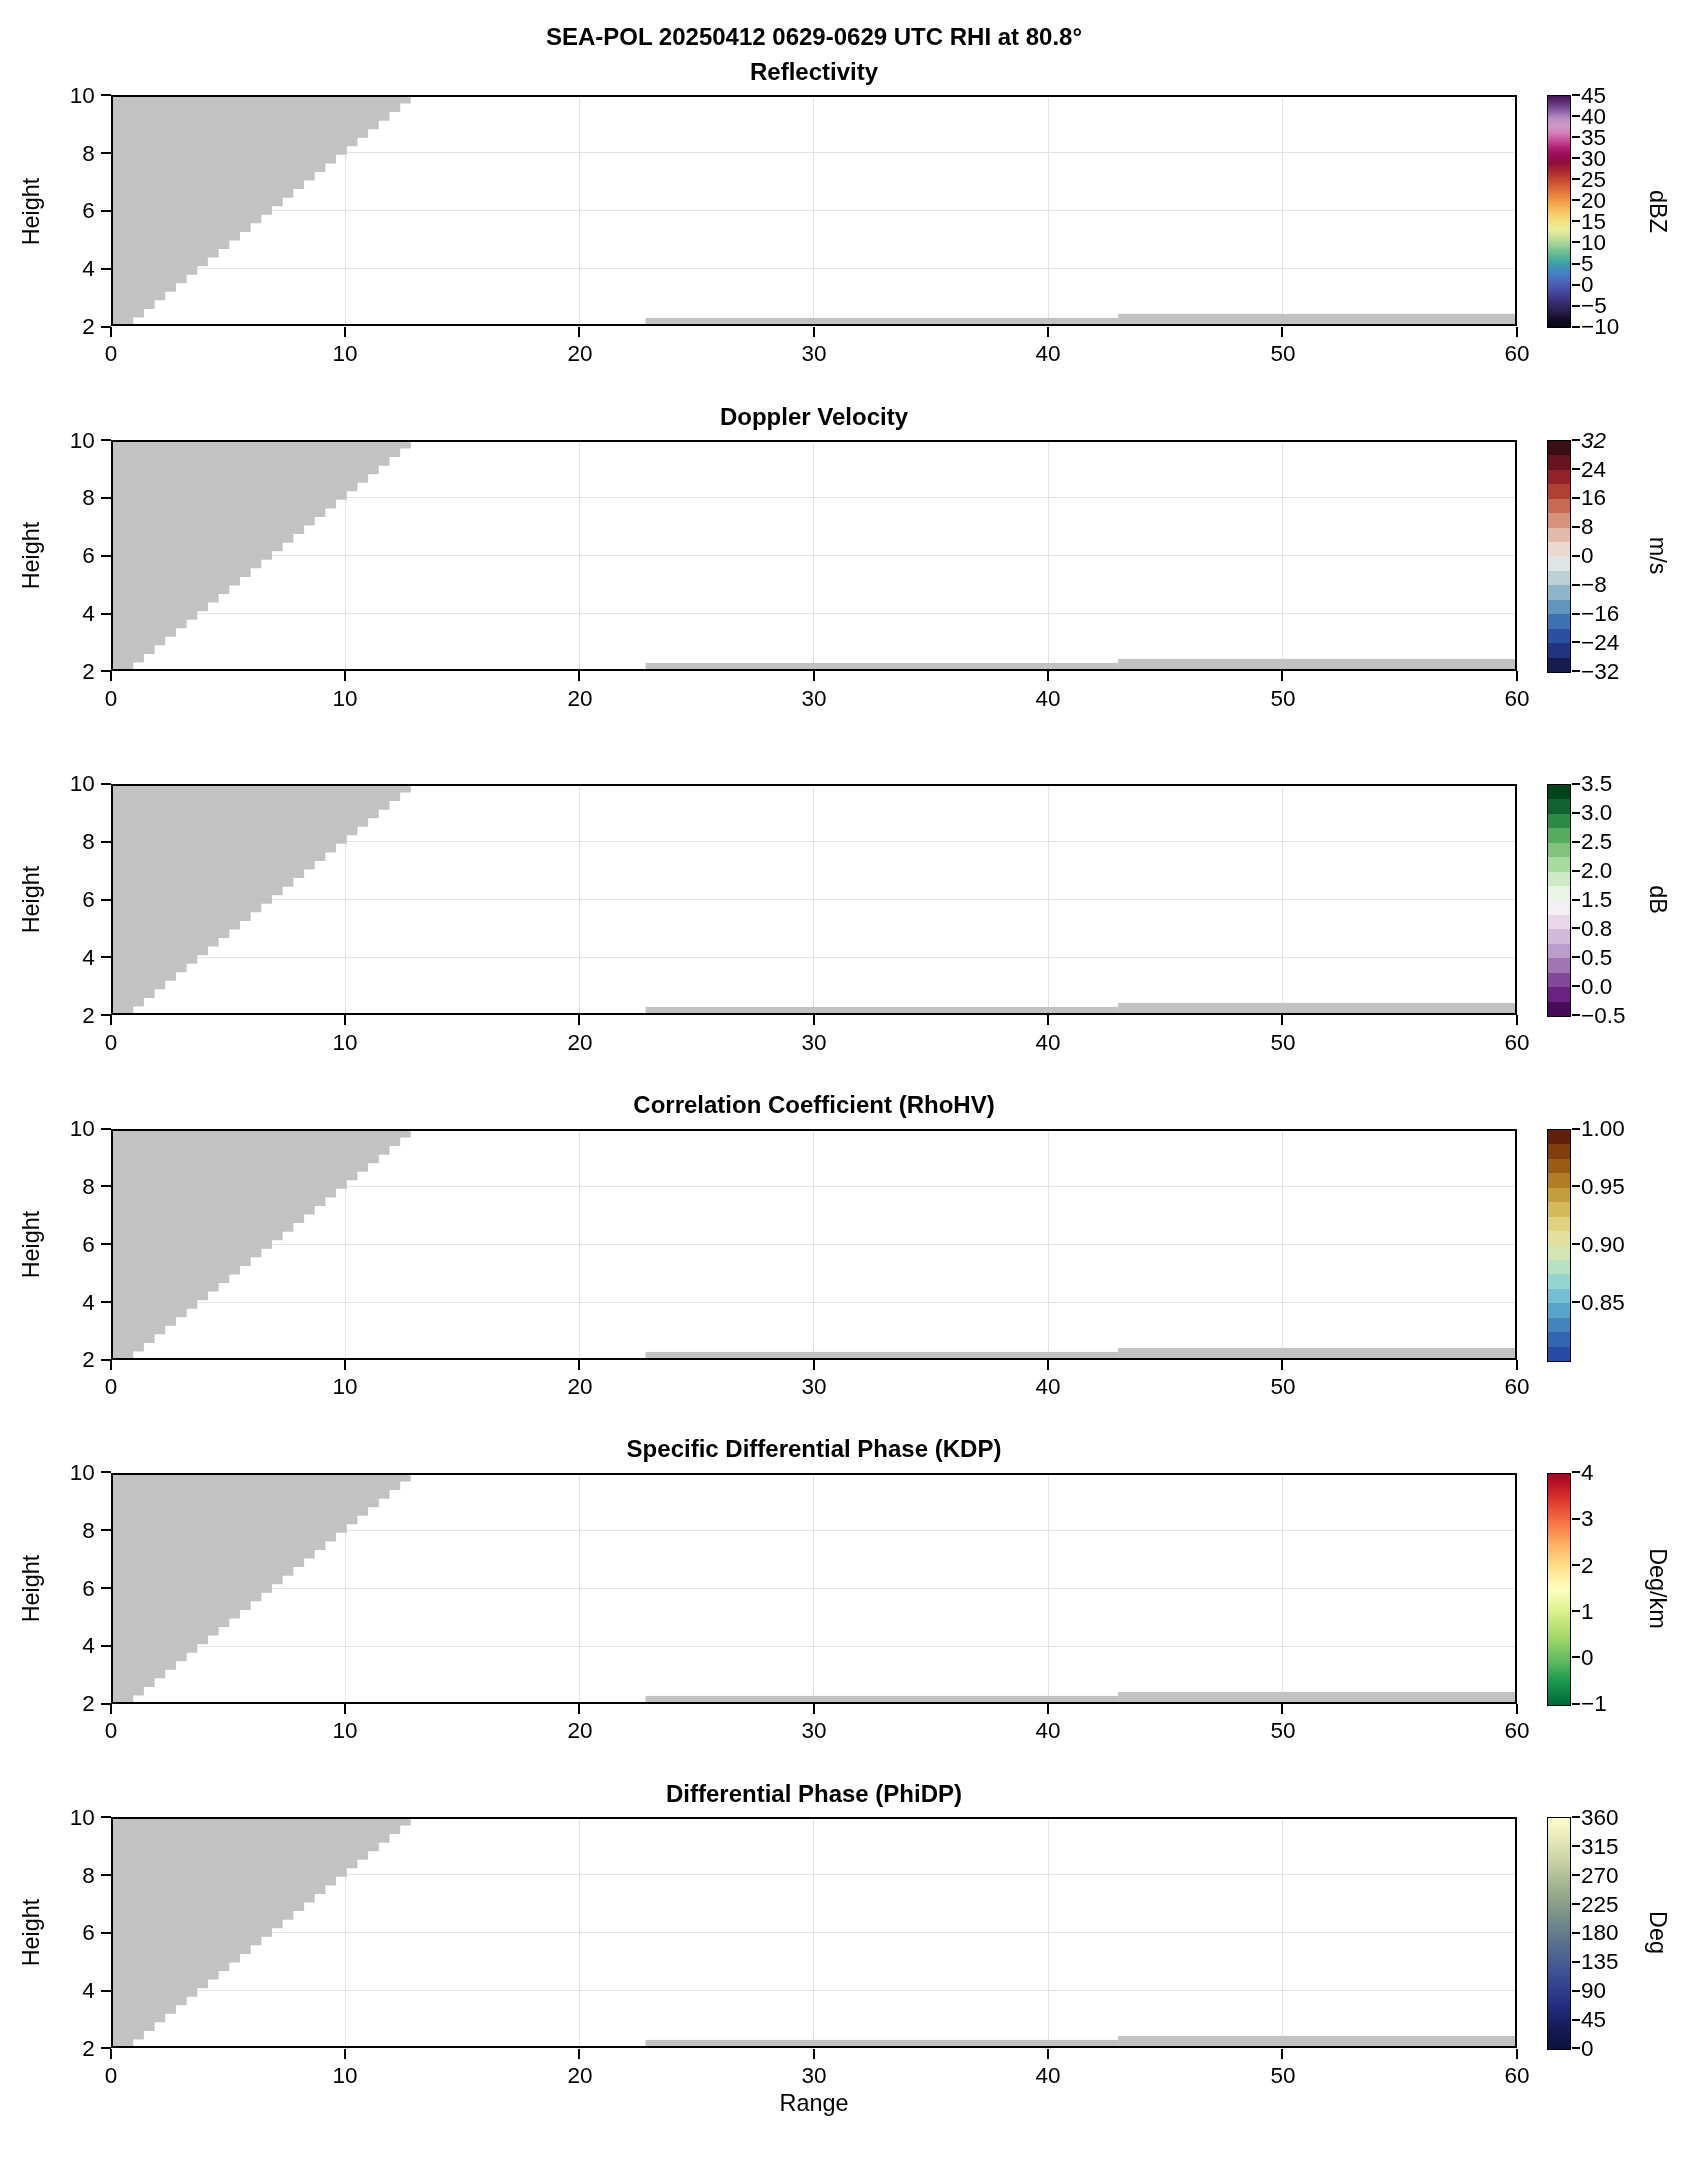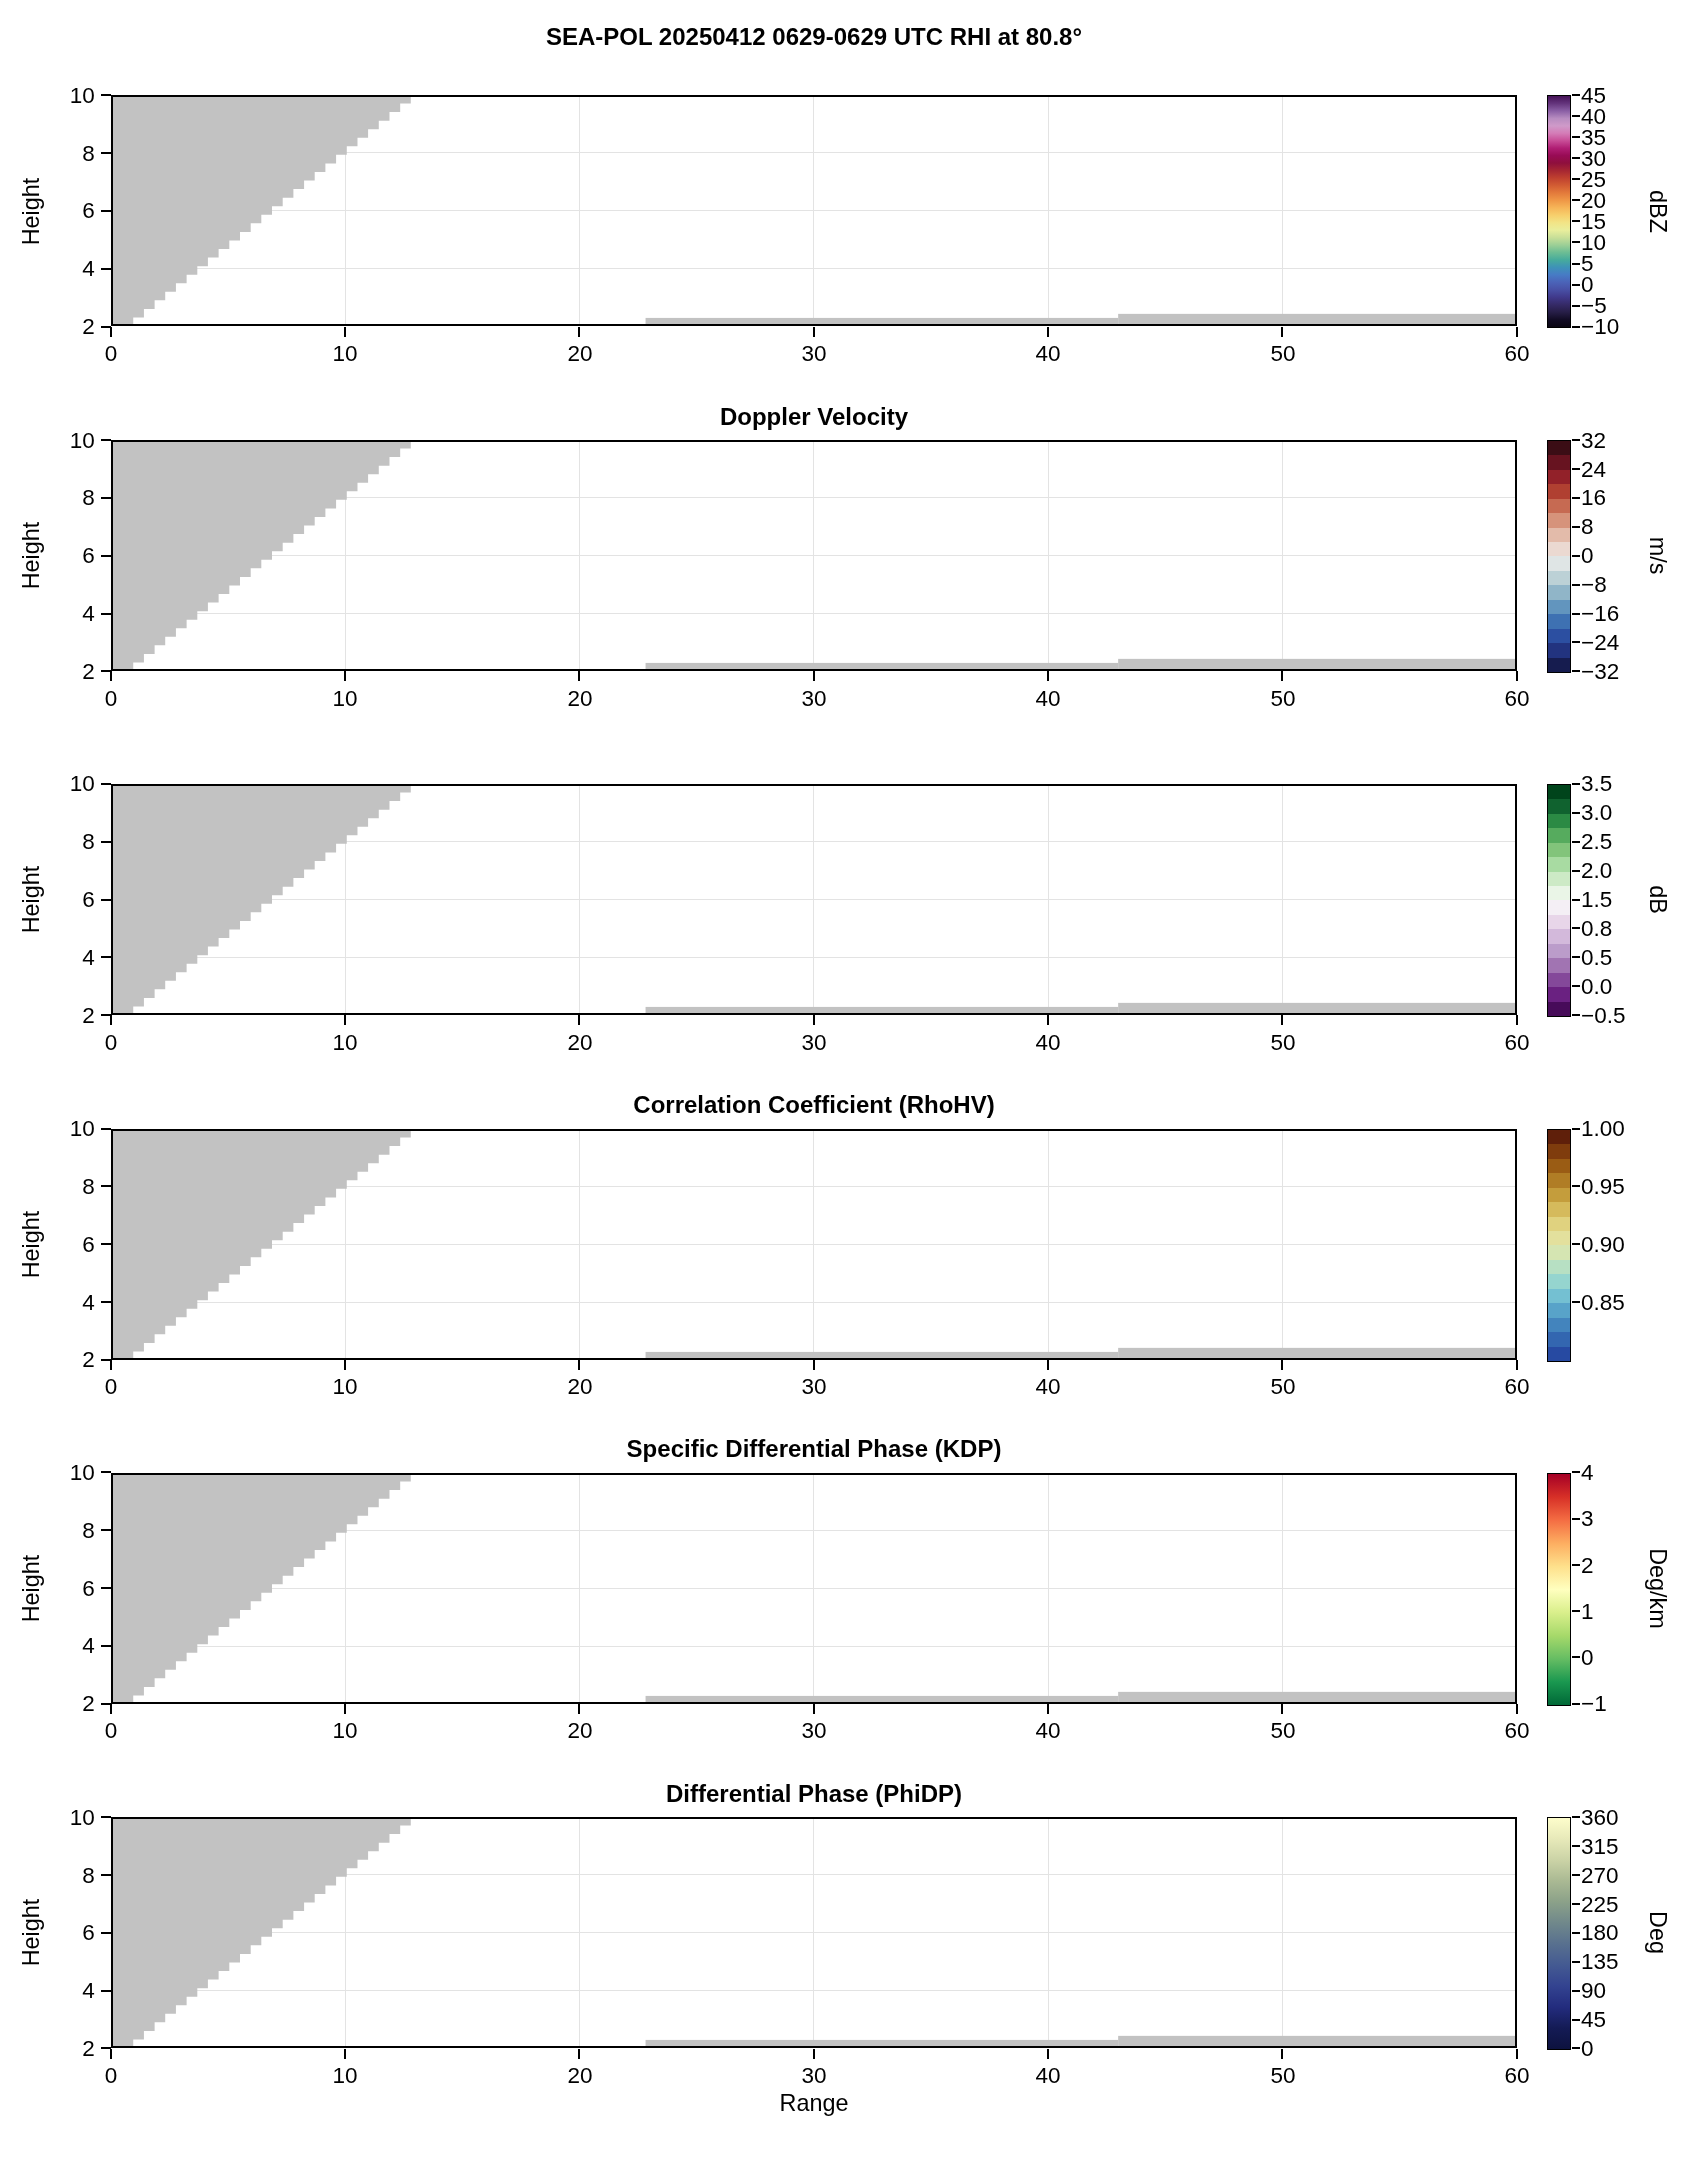--- a/index.html
+++ b/index.html
@@ -21,20 +21,21 @@
   .cbunit{position:absolute;width:198px;height:27px;text-align:center;font-size:23.4px;line-height:27px;transform:rotate(90deg);}
   svg{display:block;}
 </style>
 </head>
 <body>
 
 <div id="figure">
   <div class="suptitle">SEA-POL 20250412 0629-0629 UTC RHI at 80.8°</div>
   <div id="panels" style="position:absolute;left:0;top:0;width:100%;height:100%;">
       <div style="position: absolute; left: 0px; top: 0px; width: 100%; height: 100%; pointer-events: none;">
+        <div class="ptitle" style="left: 111px; width: 1406px; top: 56px;">Reflectivity</div>
         <div class="plot" style="left: 111px; top: 95px; width: 1406px; height: 231px;">
           <div class="gridv" style="left: 234px;"></div>
           <div class="gridv" style="left: 468px;"></div>
           <div class="gridv" style="left: 702px;"></div>
           <div class="gridv" style="left: 937px;"></div>
           <div class="gridv" style="left: 1171px;"></div>
           <div class="gridh" style="top: 173px;"></div>
           <div class="gridh" style="top: 115px;"></div>
           <div class="gridh" style="top: 57px;"></div>
           <svg width="1406" height="231" viewBox="0 0 1562 257" style="position: absolute; left: 0px; top: 0px;">
@@ -134,21 +135,21 @@
         <div class="tlaby" style="left: 11.7px; top: 485px;">8</div>
         <div class="tmark" style="left: 101px; top: 555px; width: 10px; height: 2.3px;"></div>
         <div class="tlaby" style="left: 11.7px; top: 543px;">6</div>
         <div class="tmark" style="left: 101px; top: 613px; width: 10px; height: 2.3px;"></div>
         <div class="tlaby" style="left: 11.7px; top: 601px;">4</div>
         <div class="tmark" style="left: 101px; top: 670px; width: 10px; height: 2.3px;"></div>
         <div class="tlaby" style="left: 11.7px; top: 659px;">2</div>
         <div class="ylab" style="left: -68px; top: 542px;">Height</div>
         <div class="cbar" style="left: 1547px; top: 440px; width: 21.6px; height: 231px; background: linear-gradient(rgb(59, 13, 21) 0%, rgb(59, 13, 21) 6.25%, rgb(103, 19, 32) 6.25%, rgb(103, 19, 32) 12.5%, rgb(146, 33, 41) 12.5%, rgb(146, 33, 41) 18.75%, rgb(176, 64, 49) 18.75%, rgb(176, 64, 49) 25%, rgb(198, 106, 82) 25%, rgb(198, 106, 82) 31.25%, rgb(214, 147, 123) 31.25%, rgb(214, 147, 123) 37.5%, rgb(227, 187, 170) 37.5%, rgb(227, 187, 170) 43.75%, rgb(235, 217, 209) 43.75%, rgb(235, 217, 209) 50%, rgb(223, 229, 229) 50%, rgb(223, 229, 229) 56.25%, rgb(188, 209, 214) 56.25%, rgb(188, 209, 214) 62.5%, rgb(144, 181, 200) 62.5%, rgb(144, 181, 200) 68.75%, rgb(98, 149, 190) 68.75%, rgb(98, 149, 190) 75%, rgb(62, 113, 178) 75%, rgb(62, 113, 178) 81.25%, rgb(44, 79, 161) 81.25%, rgb(44, 79, 161) 87.5%, rgb(34, 51, 127) 87.5%, rgb(34, 51, 127) 93.75%, rgb(22, 28, 79) 93.75%, rgb(22, 28, 79) 100%);"></div>
         <div class="tmark" style="left: 1572px; top: 439px; width: 8px; height: 2.3px;"></div>
-        <div class="cblab" style="top: 427px;">32</div>
+        <div class="cblab" style="top: 427px; font-style: italic;">32</div>
         <div class="tmark" style="left: 1572px; top: 468px; width: 8px; height: 2.3px;"></div>
         <div class="cblab" style="top: 456px;">24</div>
         <div class="tmark" style="left: 1572px; top: 497px; width: 8px; height: 2.3px;"></div>
         <div class="cblab" style="top: 484px;">16</div>
         <div class="tmark" style="left: 1572px; top: 526px; width: 8px; height: 2.3px;"></div>
         <div class="cblab" style="top: 513px;">8</div>
         <div class="tmark" style="left: 1572px; top: 555px; width: 8px; height: 2.3px;"></div>
         <div class="cblab" style="top: 542px;">0</div>
         <div class="tmark" style="left: 1572px; top: 584px; width: 8px; height: 2.3px;"></div>
         <div class="cblab" style="top: 571px;">−8</div>

